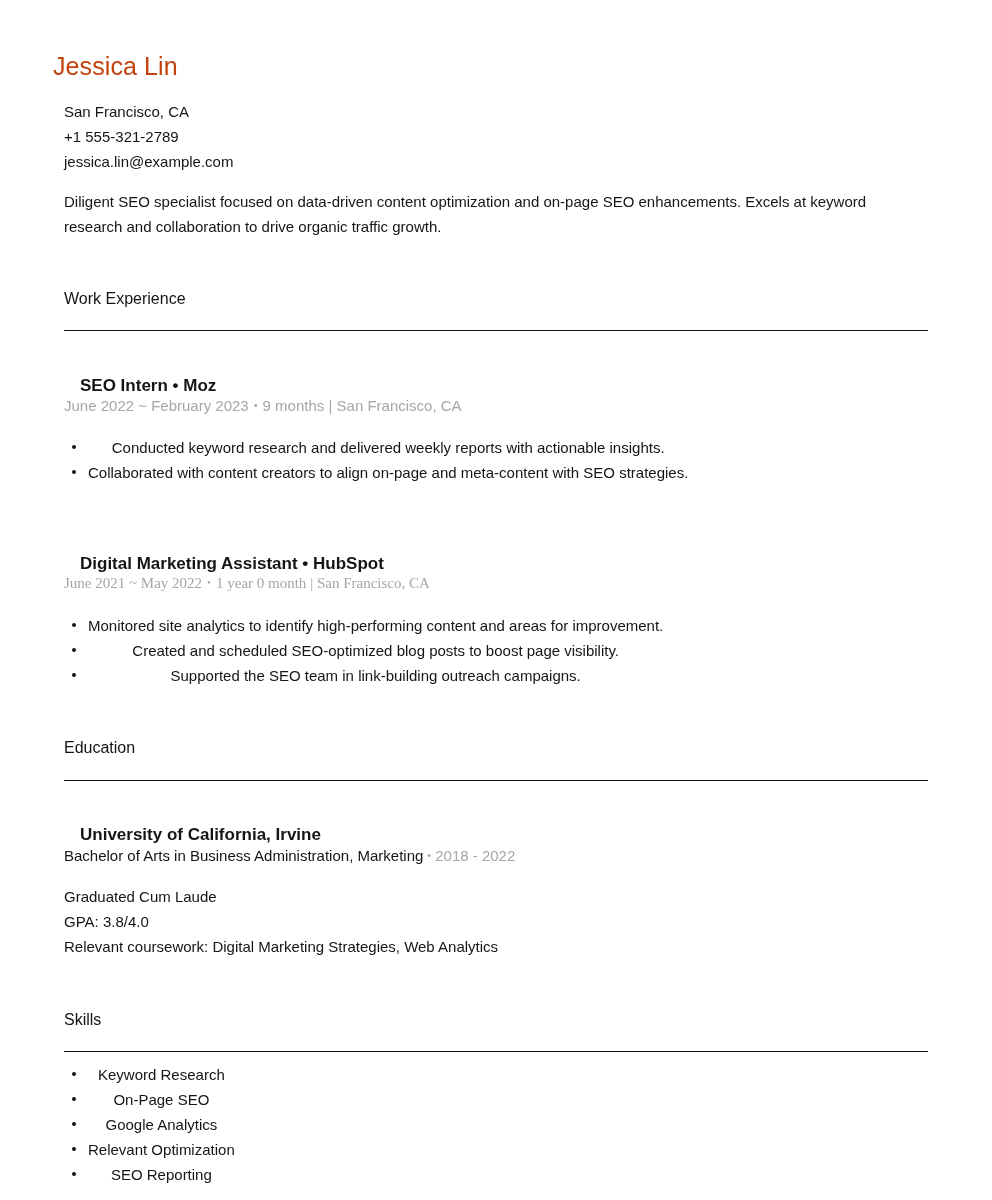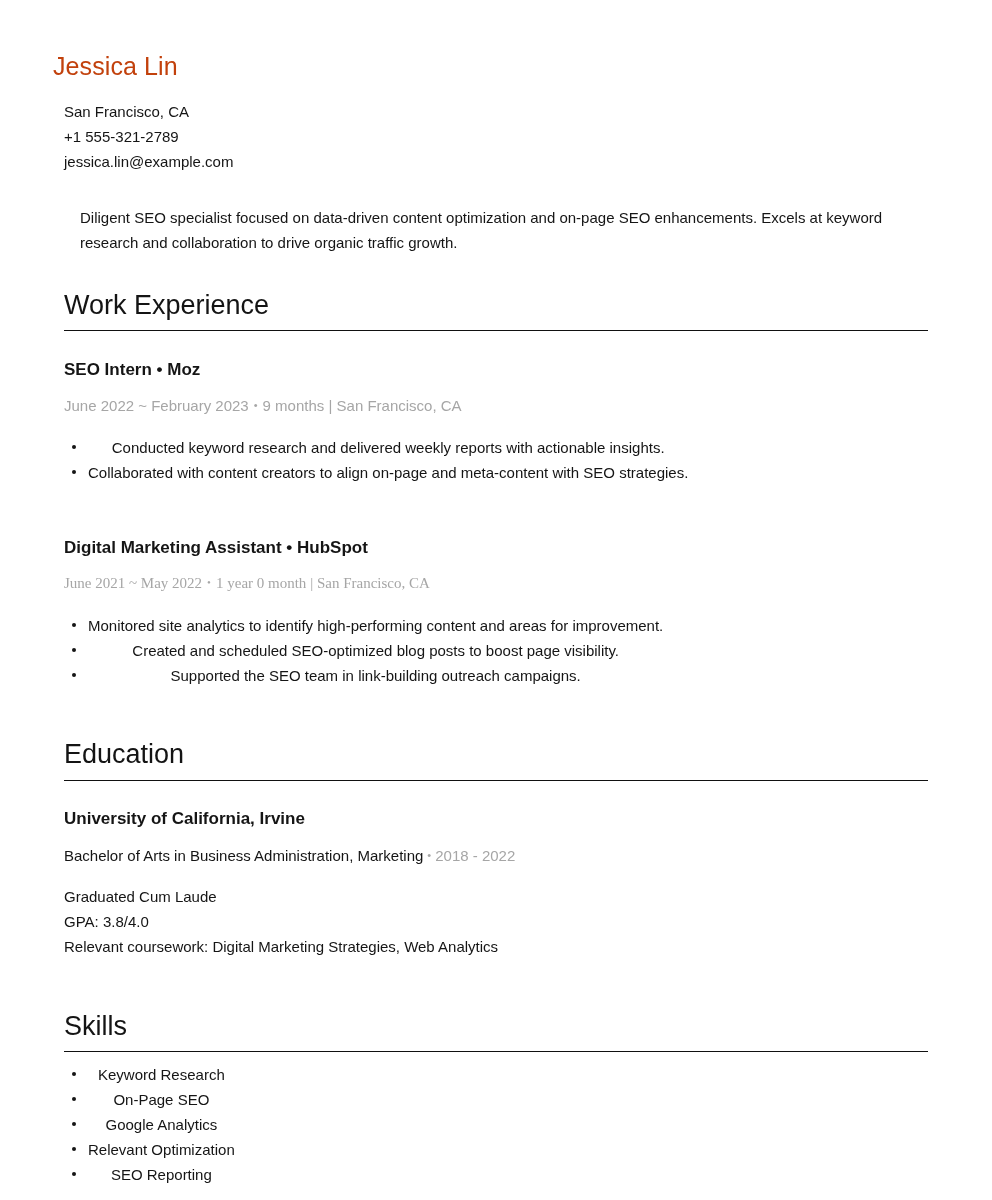--- a/index.html
+++ b/index.html
@@ -11,27 +11,27 @@
     .page { position: relative; padding: 0 64px; }
     .name {
       position: absolute; left: 53px; top: 52px;
       font-size: 25px; font-weight: 400; color: #c2410c; margin: 0;
       letter-spacing: 0.1px;
     }
     .contact { position: absolute; left: 64px; top: 99px; font-size: 15px; line-height: 25px; color: #151515; }
     .contact div { white-space: nowrap; }
     .summary {
       position: absolute; left: 64px; top: 189px; width: 864px;
-      font-size: 15px; line-height: 25px; color: #151515; margin: 16px;
+      font-size: 15px; line-height: 25px; color: #151515; margin: 0;
     }
     .section-title {
-      position: absolute; left: 64px; font-size: 27px; font-weight: 500; color: #141414; margin: 0;
+      position: absolute; left: 64px; font-size: 16px; font-weight: 500; color: #141414; margin: 0;
     }
     .rule { position: absolute; left: 64px; width: 864px; height: 1px; background: #111111; border: 0; margin: 0; }
-    .job-title { position: absolute; left: 64px; font-size: 17px; font-weight: 600; color: #151515; margin: 0; white-space: nowrap; text-align: right; }
+    .job-title { position: absolute; left: 64px; font-size: 17px; font-weight: 600; color: #151515; margin: 16px; white-space: nowrap; text-align: right; }
     .meta { position: absolute; left: 64px; font-size: 15px; color: #a6a6a6; white-space: nowrap; }
     .meta .dot { margin: 0 5px; font-size: 11px; vertical-align: 2px; }
     .bullets { position: absolute; left: 64px; margin: 0; padding: 0; list-style: none; font-size: 15px; line-height: 25px; color: #151515; text-align: center; }
     .bullets li { position: relative; padding-left: 24px; white-space: nowrap; }
     .bullets li::before {
       content: ""; position: absolute; left: 8px; top: 10px; width: 4px; height: 4px; border-radius: 50%; background: #151515;
     }
     .degree { position: absolute; left: 64px; font-size: 15px; color: #151515; white-space: nowrap; }
     .degree .gray { color: #a6a6a6; }
     .degree .dot { margin: 0 4px; font-size: 11px; vertical-align: 2px; color: #a6a6a6; }

